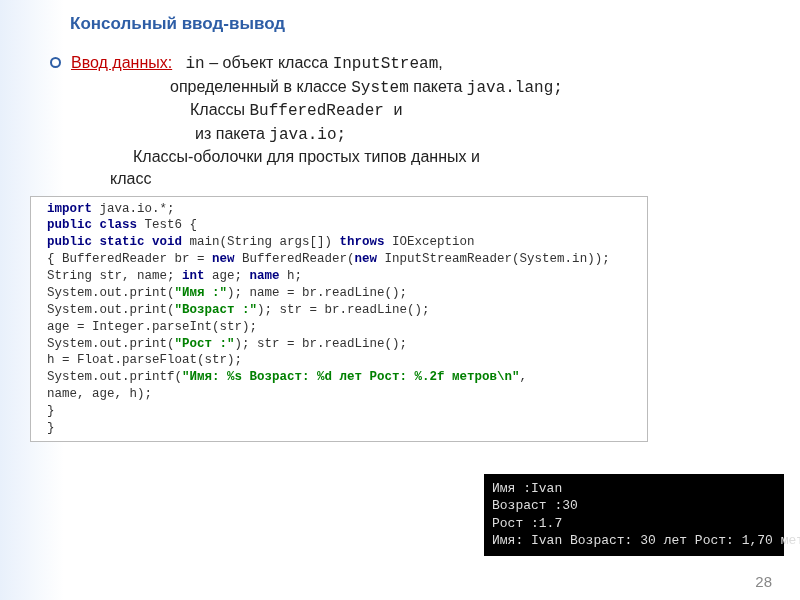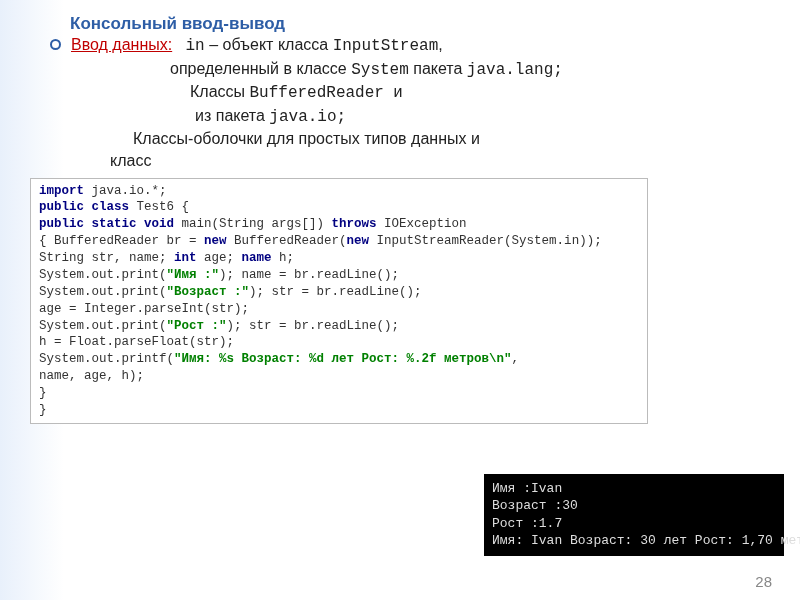--- a/index.html
+++ b/index.html
@@ -14,20 +14,21 @@
     width: 800px; height: 600px;
     position: relative;
     padding: 14px 30px 10px 40px;
     background: linear-gradient(to right, #e8f0fb 0%, #ffffff 8%, #ffffff 100%);
   }
   .title {
     color: #2e5ea6;
     font-size: 17px;
     font-weight: bold;
     margin-left: 30px;
+    margin-bottom: 18px;
   }
   .body {
     font-size: 16px;
     color: #222;
     line-height: 1.35;
     margin-left: 10px;
   }
   .bullet-row { display: flex; align-items: flex-start; }
   .bullet {
     width: 11px; height: 11px;
@@ -48,21 +49,21 @@
   .indent2 { margin-left: 60px; }
   .codebox {
     margin-top: 6px;
     margin-left: -20px;
     width: 618px;
     border: 1px solid #bbb;
     background: #fff;
     font-family: "Courier New", monospace;
     font-size: 12.5px;
     line-height: 1.35;
-    padding: 4px 8px;
+    padding: 4px 16px;
     color: #333;
     position: relative;
   }
   .kw { color: #000080; font-weight: bold; }
   .str { color: #008000; font-weight: bold; }
   .console {
     position: absolute;
     right: 16px;
     bottom: 44px;
     width: 300px;

